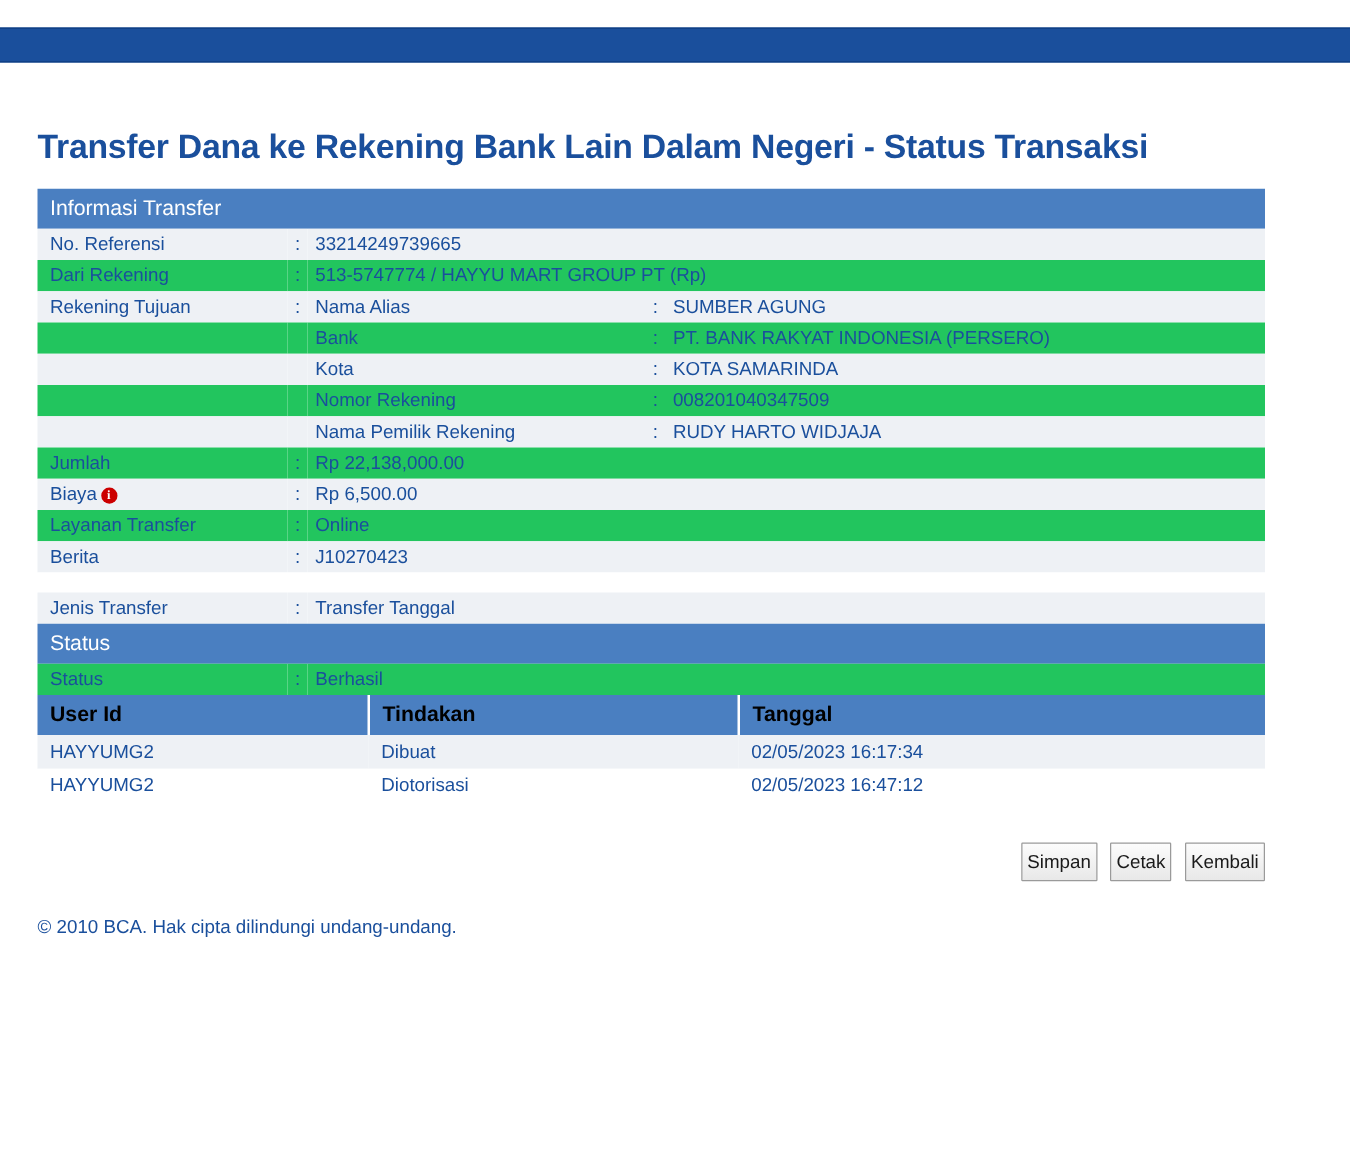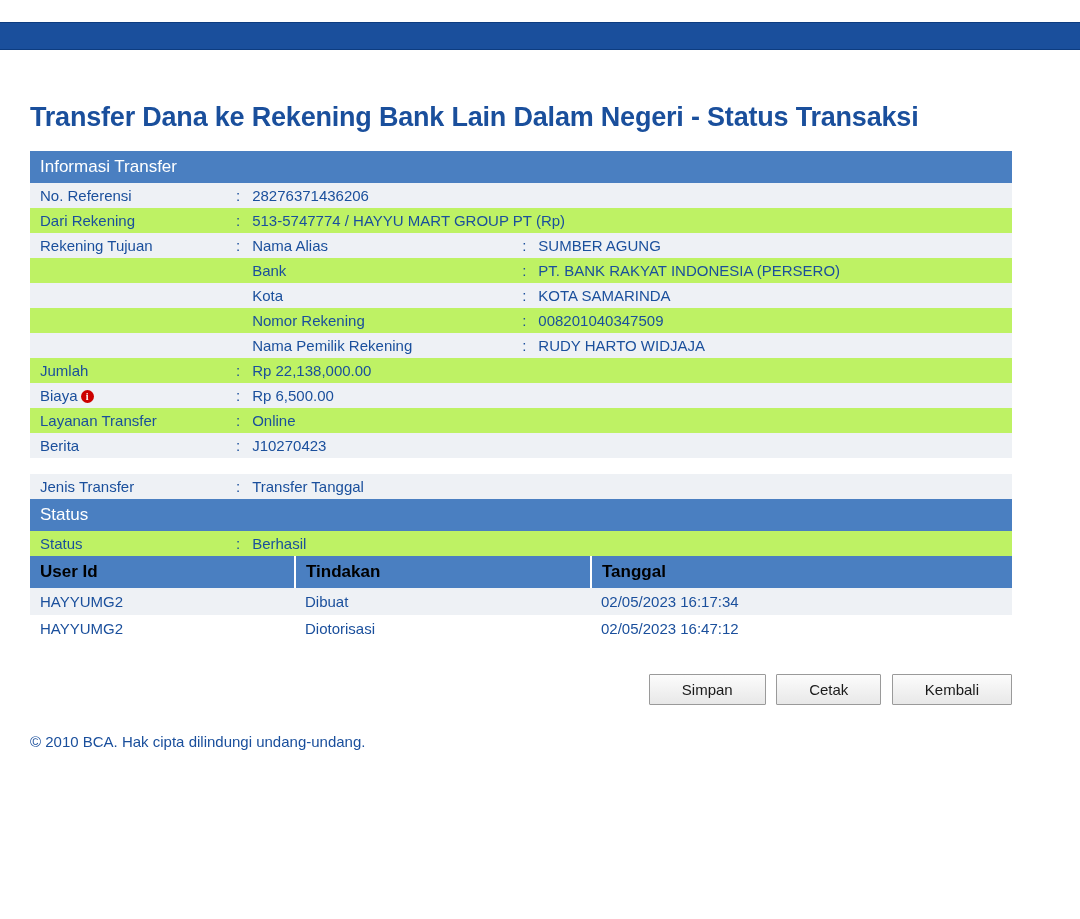--- a/index.html
+++ b/index.html
@@ -42,21 +42,21 @@
     color: #1a4f9c;
   }
   .section-head td, .section-head {
     background: #4a7fc1;
     color: #ffffff !important;
     font-weight: normal;
     font-size: 17px;
     padding: 6px 10px !important;
   }
   .row-alt td { background: #eef1f5; }
-  .row-plain td { background: #bef264; }
+  .row-plain td { background: #22c55e; }
   .lbl { width: 200px; padding-left: 10px !important; }
   .colon { width: 14px; }
   .sub-lbl { width: 270px; }
   .sub-colon { width: 14px; }
   .spacer-row td {
     background: #ffffff !important;
     height: 16px;
     padding: 0 !important;
   }
   .info-icon {
@@ -103,21 +103,21 @@
     text-align: right;
     margin-top: 32px;
   }
   .btn {
     display: inline-block;
     font-family: "Liberation Sans", sans-serif;
     font-size: 15px;
     color: #1a1a1a;
     background: linear-gradient(#fcfcfc, #e8e8e8);
     border: 1px solid #9a9a9a;
-    padding: 6px 32px;
+    padding: 6px 4px;
     margin-left: 6px;
     cursor: pointer;
     border-radius: 1px;
   }
   .footer {
     margin-top: 28px;
     color: #1a4f9c;
     font-size: 15px;
   }
   .status-lbl { width: 200px; padding-left: 10px !important; }
@@ -133,21 +133,21 @@
   <h1 class="page-title">Transfer Dana ke Rekening Bank Lain Dalam Negeri - Status Transaksi</h1>
 
   <table class="info">
     <tbody>
       <tr>
         <td class="section-head" colspan="5">Informasi Transfer</td>
       </tr>
       <tr class="row-alt">
         <td class="lbl">No. Referensi</td>
         <td class="colon">:</td>
-        <td colspan="3">28276371436206</td>
+        <td colspan="3">33214249739665</td>
       </tr>
       <tr class="row-plain">
         <td class="lbl">Dari Rekening</td>
         <td class="colon">:</td>
         <td colspan="3">513-5747774 / HAYYU MART GROUP PT  (Rp)</td>
       </tr>
 
       <tr class="row-alt">
         <td class="lbl">Rekening Tujuan</td>
         <td class="colon">:</td>

